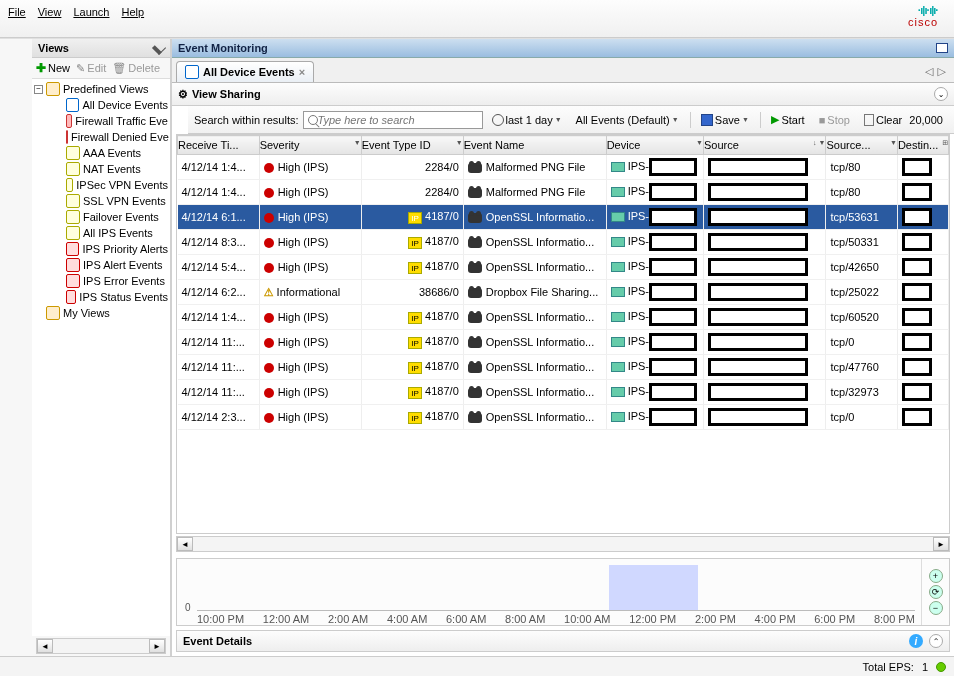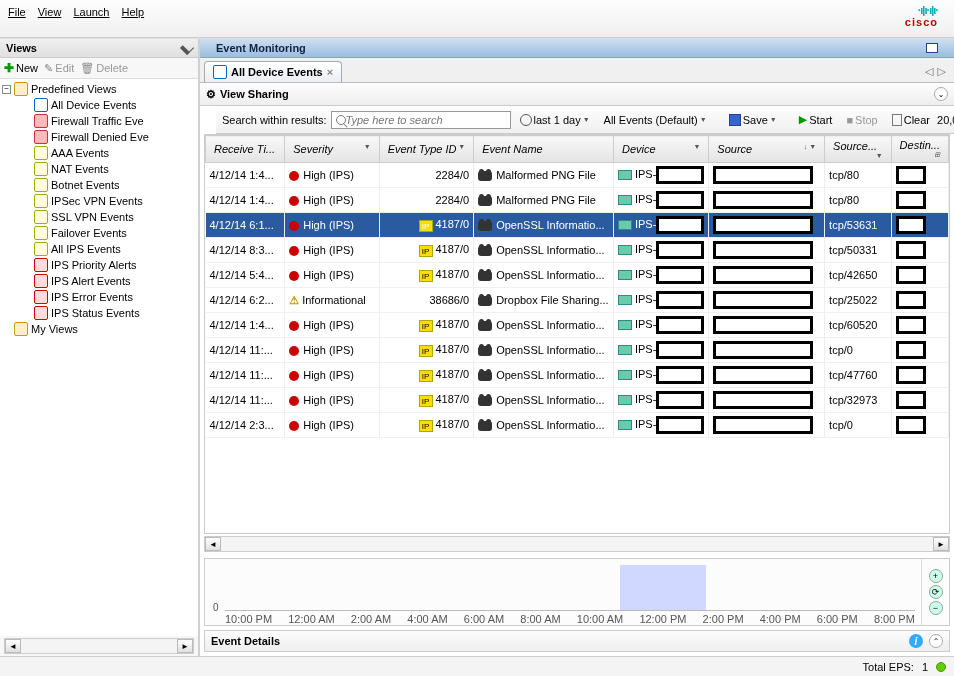--- a/index.html
+++ b/index.html
@@ -9,40 +9,40 @@
 .menubar { height: 38px; background: linear-gradient(#fdfdfd,#f0f0f0); border-bottom: 1px solid #ccc; display: flex; align-items: flex-start; padding: 4px 8px 0 8px; justify-content: space-between; }
 .menubar-left { display: flex; gap: 12px; padding-top: 2px; }
 .menubar-left span { text-decoration: underline; cursor: default; }
 .cisco-logo { font-size: 10px; color: #b00; text-align: right; padding-right: 8px; }
 .cisco-logo .bars { letter-spacing: -1px; font-weight: bold; color: #0aa; }
 
 
 .main { flex: 1; display: flex; border-top: 1px solid #e0e0e0; min-height: 0; }
 
 
-.views-panel { width: 200px; border-right: 2px solid #d0d0d0; display: flex; flex-direction: column; background: #f7f7f7; }
+.views-panel { width: 172px; border-right: 2px solid #d0d0d0; display: flex; flex-direction: column; background: #f7f7f7; padding-left: 32px; }
 .panel-title { background: linear-gradient(#f0f0f0,#e0e0e0); border-bottom: 1px solid #ccc; padding: 3px 6px; font-weight: bold; display: flex; justify-content: space-between; align-items: center; }
 .views-toolbar { background: #f7f7f7; padding: 3px 4px; border-bottom: 1px solid #ddd; display: flex; gap: 6px; font-size: 11px; align-items: center; }
 .views-toolbar .btn { display: flex; align-items: center; gap: 2px; cursor: default; }
 .views-toolbar .disabled { color: #999; }
 .tree { flex: 1; background: #fff; overflow: auto; padding: 2px 0; }
 .tree-node { padding: 1px 2px 1px 14px; white-space: nowrap; display: flex; align-items: center; gap: 3px; }
 .tree-root { padding-left: 2px; }
 .tree-child { padding-left: 34px; }
 .tree-node .exp { width: 9px; height: 9px; border: 1px solid #888; display: inline-flex; align-items: center; justify-content: center; font-size: 8px; line-height: 1; }
 .ico { width: 14px; height: 14px; display: inline-block; border: 1px solid #888; background: #cfe; border-radius: 2px; }
 .ico.doc { background: #fff; border-color: #06c; }
 .ico.fw { background: #fbb; border-color: #c33; }
 .ico.ips { background: #ffd; border-color: #aa0; }
 .ico.alert { background: #fdd; border-color: #c00; }
 .ico.folder { background: #fec; border-color: #c90; }
 
 
 .right { flex: 1; display: flex; flex-direction: column; min-width: 0; }
-.right-title { background: linear-gradient(#cddff0,#9abde0); padding: 3px 16px; font-weight: bold; border-bottom: 1px solid #8aa; display: flex; justify-content: space-between; align-items: center; color: #124; }
+.right-title { background: linear-gradient(#cddff0,#9abde0); padding: 3px 6px; font-weight: bold; border-bottom: 1px solid #8aa; display: flex; justify-content: space-between; align-items: center; color: #124; }
 .tabs { background: #f0f0f0; border-bottom: 1px solid #bbb; padding: 3px 4px 0 4px; display: flex; justify-content: space-between; align-items: center; }
 .tab { background: linear-gradient(#fff,#eaeff5); border: 1px solid #aaa; border-bottom: none; border-radius: 4px 4px 0 0; padding: 3px 8px; display: flex; align-items: center; gap: 4px; font-weight: bold; }
 .tab .close { color: #888; font-weight: bold; }
 .nav-arrows { display:flex; gap:4px; padding-right:4px; color:#666; }
 
 .view-settings { background: linear-gradient(#fdfdfd,#eee); border-bottom: 1px solid #ccc; padding: 4px 6px; display:flex; justify-content:space-between; align-items:center; }
 .view-settings .gear { display: flex; align-items: center; gap: 4px; font-weight: bold; }
 .chev { width:14px; height:14px; border:1px solid #aaa; border-radius:7px; display:flex; align-items:center; justify-content:center; font-size:8px; background:#fff; }
 
 .search-bar { background: linear-gradient(#fdfdfd,#f0f0f0); border-bottom: 1px solid #ccc; padding: 4px 6px; display: flex; align-items: center; gap: 4px; margin-left: 16px; }
@@ -54,21 +54,21 @@
 .arrow-down { font-size: 7px; color: #555; }
 .play { color: #090; }
 .stop { color: #999; }
 .disk { width:12px; height:12px; background:#36c; border:1px solid #248; display:inline-block; }
 .clock { width:12px; height:12px; border:1px solid #555; border-radius:6px; display:inline-block; position:relative; }
 .trash { width:10px; height:12px; border:1px solid #777; display:inline-block; }
 
 
 .grid { flex: 1; min-height: 0; overflow: auto; background: #fff; border: 1px solid #ccc; margin: 0 4px; }
 .grid table { border-collapse: collapse; width: 100%; }
-.grid th { background: linear-gradient(#f8f8f8,#e4e4e4); border: 1px solid #ccc; padding: 3px 8px; text-align: left; font-weight: normal; white-space: nowrap; position: sticky; top:0;font-style:italic; }
+.grid th { background: linear-gradient(#f8f8f8,#e4e4e4); border: 1px solid #ccc; padding: 3px 0; text-align: left; font-weight: normal; white-space: nowrap; position: sticky; top:0; }
 .grid th .harrow { font-size:7px; color:#555; float:right; }
 .grid td { border-right: 1px solid #eee; border-bottom: 1px solid #f0f0f0; padding: 3px 4px; white-space: nowrap; }
 .grid tr.sel td { background: #2a5aa0; color: #fff; }
 .sev-dot { width: 10px; height: 10px; border-radius: 5px; background: #c00; display: inline-block; margin-right: 4px; vertical-align: middle; }
 .sev-info { border: none; background: none; color: #c90; font-weight:bold; }
 .bino { width:14px; height:10px; display:inline-block; background:#333; border-radius:3px; margin-right:4px; vertical-align:middle; position:relative; }
 .bino::before,.bino::after { content:''; position:absolute; width:5px; height:5px; background:#333; border-radius:3px; top:-2px; }
 .bino::before { left:1px; } .bino::after { right:1px; }
 .ip-badge { display:inline-block; width:14px; height:12px; background:#fd0; border:1px solid #aa0; font-size:8px; text-align:center; line-height:12px; margin-right:3px; vertical-align:middle; }
 .dev { width:14px; height:10px; background:#6ca; border:1px solid #388; display:inline-block; margin-right:3px; vertical-align:middle; }
@@ -110,21 +110,21 @@
 
 <div class="menubar">
   <div class="menubar-left">
     <span>File</span>
     <span>View</span>
     <span>Launch</span>
     <span>Help</span>
   </div>
   <div class="cisco-logo">
     <div class="bars">·ı|ı·ı|ı·</div>
-    <div style="font-weight:bold;color:#b00;letter-spacing:1px;">cisco</div>
+    <div style="font-weight:normal;color:#b00;letter-spacing:1px;">cisco</div>
   </div>
 </div>
 
 <div class="main">
 
   <div class="views-panel">
     <div class="panel-title">
       <span>Views</span>
       <span class="pin"></span>
     </div>
@@ -161,24 +161,20 @@
             <span class="ico fw"></span>
             <span>Firewall Denied Eve</span>
           </div>
           <div class="tree-node tree-child">
             <span class="ico ips"></span>
             <span>AAA Events</span>
           </div>
           <div class="tree-node tree-child">
             <span class="ico ips"></span>
             <span>NAT Events</span>
-          </div>
-          <div class="tree-node tree-child">
-            <span class="ico ips"></span>
-            <span>Botnet Events</span>
           </div>
           <div class="tree-node tree-child">
             <span class="ico ips"></span>
             <span>IPSec VPN Events</span>
           </div>
           <div class="tree-node tree-child">
             <span class="ico ips"></span>
             <span>SSL VPN Events</span>
           </div>
           <div class="tree-node tree-child">

